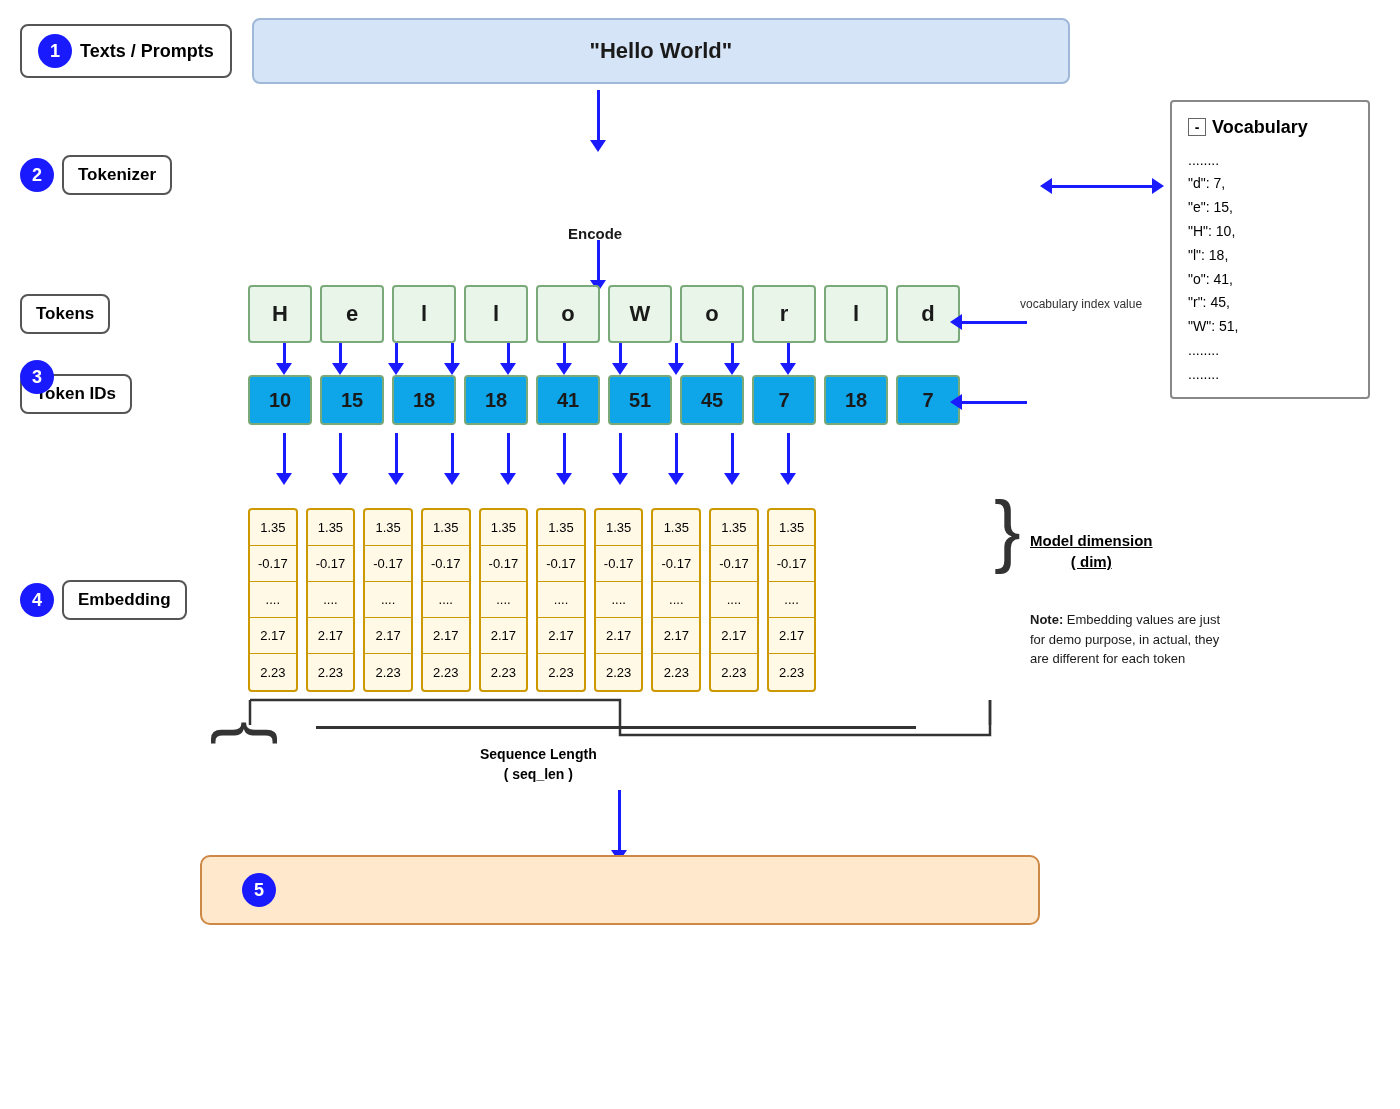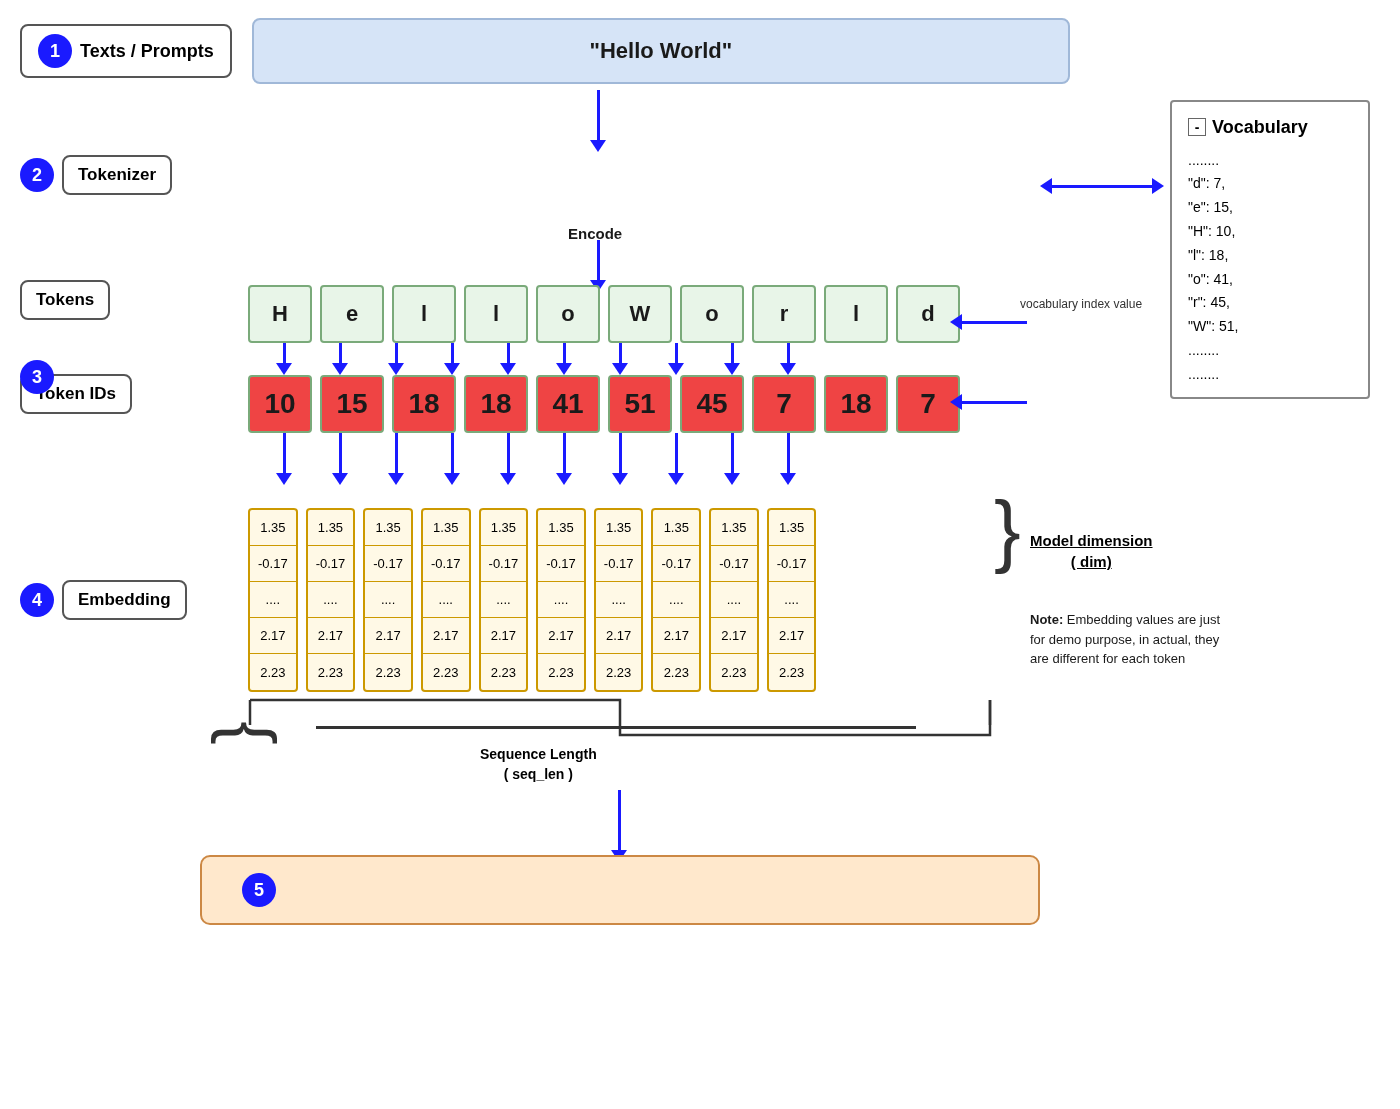--- a/index.html
+++ b/index.html
@@ -178,25 +178,25 @@
       font-size: 22px;
       font-weight: bold;
       color: #1a1a1a;
     }
 
     .token-id-cell {
       display: flex;
       align-items: center;
       justify-content: center;
       width: 64px;
-      height: 58px;
+      height: 50px;
       border: 2px solid #7aaa7a;
-      background: #ef4444;
+      background: #0ea5e9;
       border-radius: 4px;
-      font-size: 28px;
+      font-size: 20px;
       font-weight: bold;
       color: #1a1a1a;
     }
 
     
     .embedding-col {
       display: flex;
       flex-direction: column;
       border: 2px solid #cc9900;
       background: #fff9e6;
@@ -335,21 +335,21 @@
     <div class="arrow-head-right"></div>
   </div>
 
   <div class="encode-label" style="left: 568px; top: 225px;">Encode</div>
 
   <div class="arrow-down" style="left: 590px; top: 240px;">
     <div class="arrow-line" style="height: 40px;"></div>
     <div class="arrow-head-down"></div>
   </div>
 
-  <div class="side-label" style="top: 280px; left: 20px;">
+  <div class="side-label" style="top: 294px; left: 20px;">
     <div class="side-label-box">Tokens</div>
   </div>
 
   <div class="side-label" style="top: 374px; left: 20px;">
     <div class="side-label-box">Token IDs</div>
   </div>
 
   <div class="step-circle" style="position: absolute; left: 20px; top: 360px;">3</div>
 
   <div style="position: absolute; top: 285px; left: 248px; display: flex; gap: 8px;">

